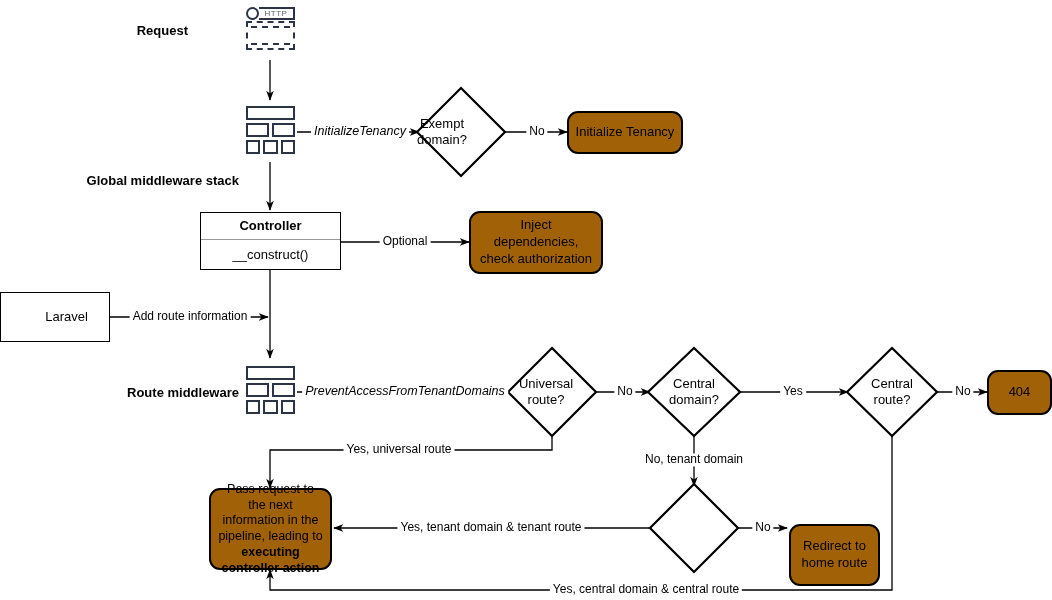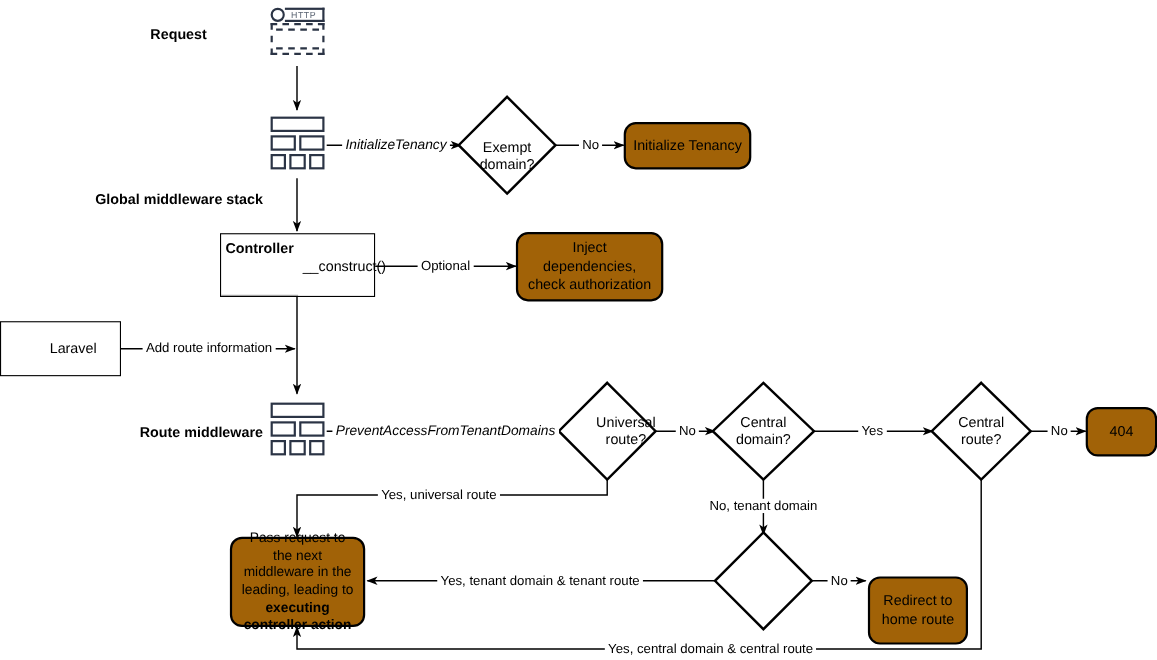--- a/index.html
+++ b/index.html
@@ -54,20 +54,21 @@
     font-size: 13px;
     line-height: 1.3;
     text-align: center;
     padding: 2px 6px;
   }
   
   .classbox {
     border: 1px solid #000000;
     background: #ffffff;
     display: flex;
+    flex-direction: column;
     font-size: 13px;
   }
   .classbox .cb-title {
     font-weight: bold;
     text-align: center;
     padding: 5px 4px 6px 4px;
     border-bottom: 1px solid #9a9a9a;
   }
   .classbox .cb-body {
     flex: 1;
@@ -248,21 +249,21 @@
       <div class="cell half"></div>
     </div>
     <div class="srow">
       <div class="cell third"></div>
       <div class="cell third"></div>
       <div class="cell third"></div>
     </div>
   </div>
   <div class="sidelabel" style="left:36px; top:125px; width:203px;margin-top:48px;">Global middleware stack</div>
 
-  <div class="diamond-text" style="left:421px; top:108px; width:80px; height:48px;margin-top:10px;">Exempt domain?</div>
+  <div class="diamond-text" style="left:402px; top:108px; width:80px; height:48px;">Exempt domain?</div>
 
   <div class="node rounded" style="left:567px; top:111px; width:116px; height:43px;">Initialize Tenancy</div>
 
   <div class="node classbox" style="left:200px; top:212px; width:141px; height:58px;">
     <div class="cb-title">Controller</div>
     <div class="cb-body">__construct()</div>
   </div>
 
   <div class="node rounded" style="left:469px; top:211px; width:134px; height:63px;">Inject dependencies, check authorization</div>
 
@@ -277,30 +278,30 @@
       <div class="cell half"></div>
     </div>
     <div class="srow">
       <div class="cell third"></div>
       <div class="cell third"></div>
       <div class="cell third"></div>
     </div>
   </div>
   <div class="sidelabel" style="left:76px; top:385px; width:163px;">Route middleware</div>
 
-  <div class="diamond-text" style="left:531px; top:368px; width:76px; height:48px;">Universal route?</div>
+  <div class="diamond-text" style="left:508px; top:368px; width:76px; height:48px;">Universal route?</div>
   <div class="diamond-text" style="left:655px; top:368px; width:78px; height:48px;">Central domain?</div>
   <div class="diamond-text" style="left:854px; top:368px; width:76px; height:48px;">Central route?</div>
 
   <div class="node rounded" style="left:987px; top:370px; width:65px; height:45px;">404</div>
 
   <div class="node rounded" style="left:789px; top:524px; width:91px; height:62px;">Redirect to home route</div>
 
   <div class="node rounded" style="left:209px; top:488px; width:123px; height:82px;">
-    <div style="font-size:12.5px; line-height:1.26;"><span>Pass request to the next middleware in the leading, leading to </span><span class="bold">executing controller action</span></div>
+    <div style="font-size:12.5px; line-height:1.26;"><span>Pass request to the next information in the pipeline, leading to </span><span class="bold">executing controller action</span></div>
   </div>
 
   <div class="edge-label italic" style="left:360px; top:132px;">InitializeTenancy</div>
   <div class="edge-label" style="left:537px; top:132px;">No</div>
   <div class="edge-label" style="left:405px; top:242px;">Optional</div>
   <div class="edge-label" style="left:190px; top:317px;">Add route information</div>
   <div class="edge-label italic" style="left:405px; top:392px;">PreventAccessFromTenantDomains</div>
   <div class="edge-label" style="left:625px; top:392px;">No</div>
   <div class="edge-label" style="left:793px; top:392px;">Yes</div>
   <div class="edge-label" style="left:963px; top:392px;">No</div>

